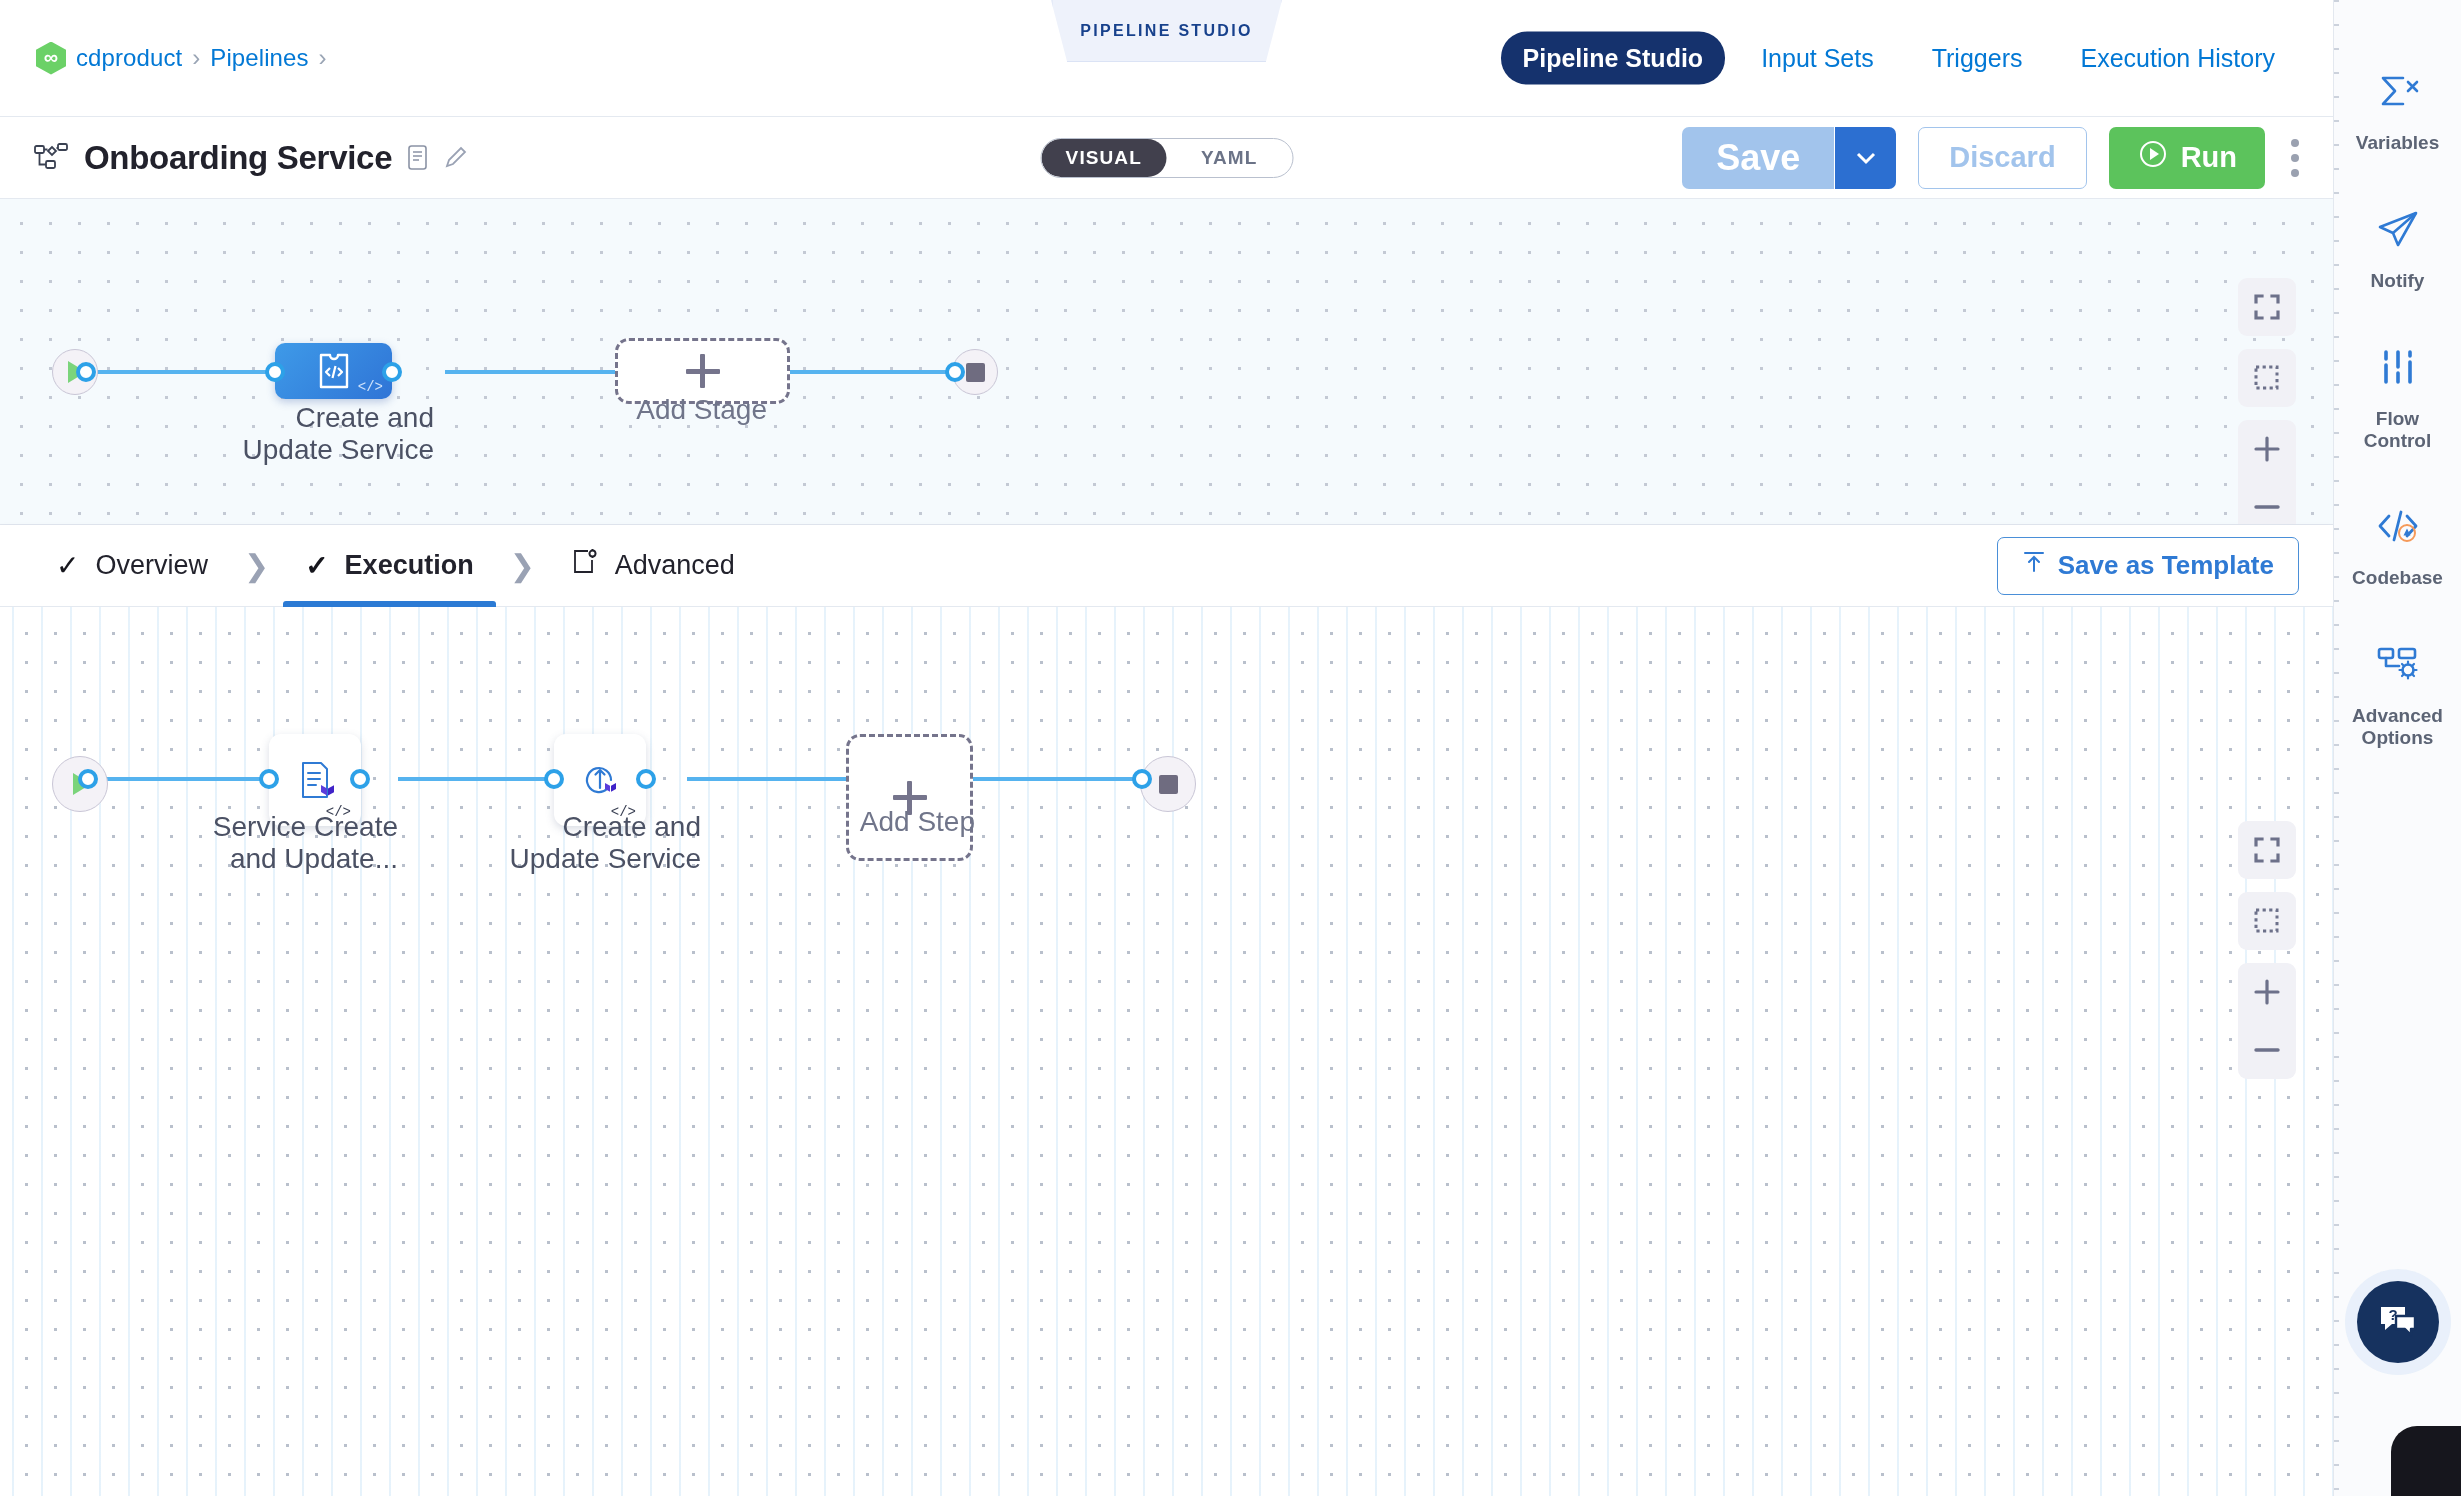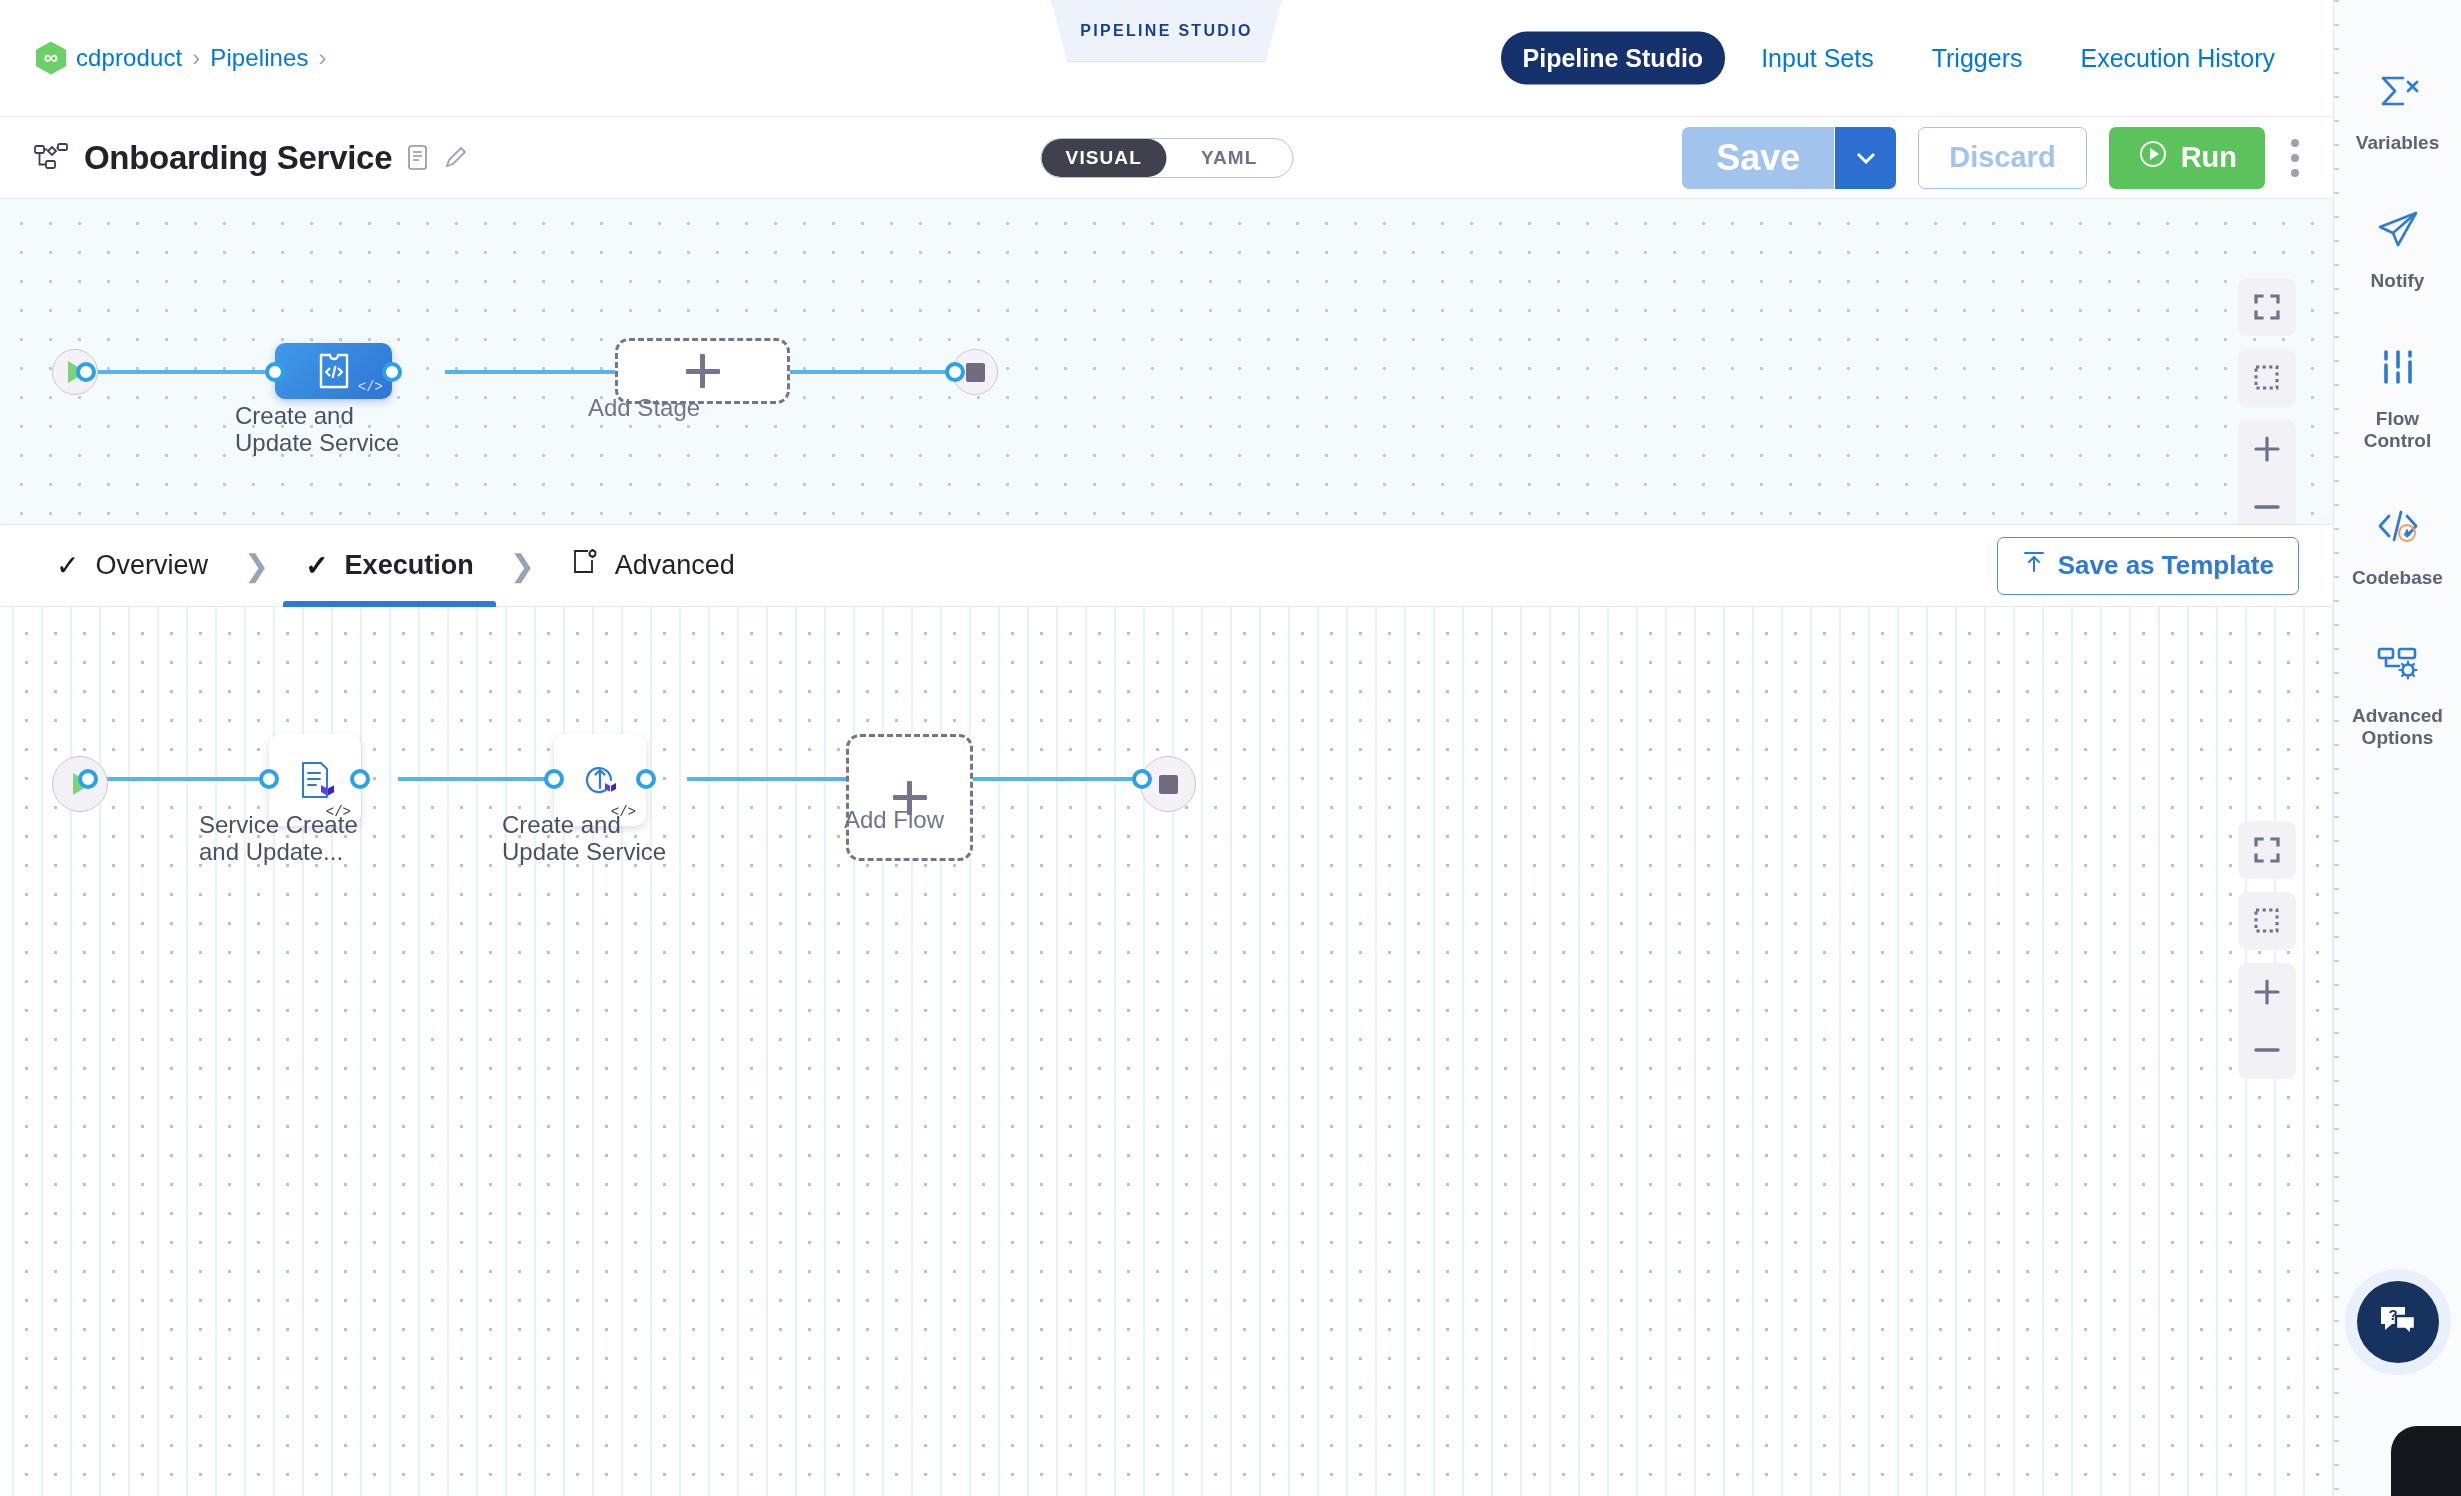--- a/index.html
+++ b/index.html
@@ -132,21 +132,21 @@
                           color:#3b4154; font-family:"Liberation Mono", monospace; }
 
   .add-node {
     position:absolute; border:3px dashed #75748c; border-radius:14px; background:#fff;
     display:flex; align-items:center; justify-content:center; cursor:pointer;
   }
   .plus-h { position:absolute; width:34px; height:5px; background:#75748c; border-radius:1px;}
   .plus-v { position:absolute; width:5px; height:34px; background:#75748c; border-radius:1px;}
 
   .node-label {
-    position:absolute; text-align:left; font-size:24px; color:#4b5164;
+    position:absolute; text-align:right; font-size:28px; color:#4b5164;
     line-height:1.13; pointer-events:none;
   }
   .node-label.muted { color:#70758a; }
 
   
   .ctrl-stack { position:absolute; display:flex; flex-direction:column; gap:13px; z-index:5;}
   .ctrl-btn { width:58px; height:58px; border-radius:9px; background:#f1f1f6;
               display:flex;align-items:center;justify-content:center;cursor:pointer;}
   .ctrl-zoom { width:58px; border-radius:9px; background:#f1f1f6; display:flex;
                flex-direction:column; align-items:center; }
@@ -415,21 +415,21 @@
       <div class="port" style="left:636px; top:162px;"></div>
       <div class="node-label" style="left:502px; top:204px; width:199px;">
         <div>Create and</div>
         <div>Update Service</div>
       </div>
 
       <div class="add-node" style="left:846px; top:127px; width:127px; height:127px;">
         <span class="plus-h"></span>
           <span class="plus-v"></span>
       </div>
-      <div class="node-label muted" style="left:844px; top:199px; width:131px;">Add Flow</div>
+      <div class="node-label muted" style="left:844px; top:199px; width:131px;">Add Step</div>
 
       <div class="terminal" style="left:1140px; top:149px; width:56px; height:56px;">
         <div class="stop-sq"></div>
       </div>
       <div class="port" style="left:1132px; top:162px;"></div>
 
       <div class="ctrl-stack" style="right:37px; top:214px;">
         <div class="ctrl-btn">
           <svg width="28" height="28" viewBox="0 0 28 28" fill="none" stroke="#6d718a" stroke-width="3.2" stroke-linecap="square">
             <path d="M3 9V3h6M19 3h6v6M25 19v6h-6M9 25H3v-6"></path>

